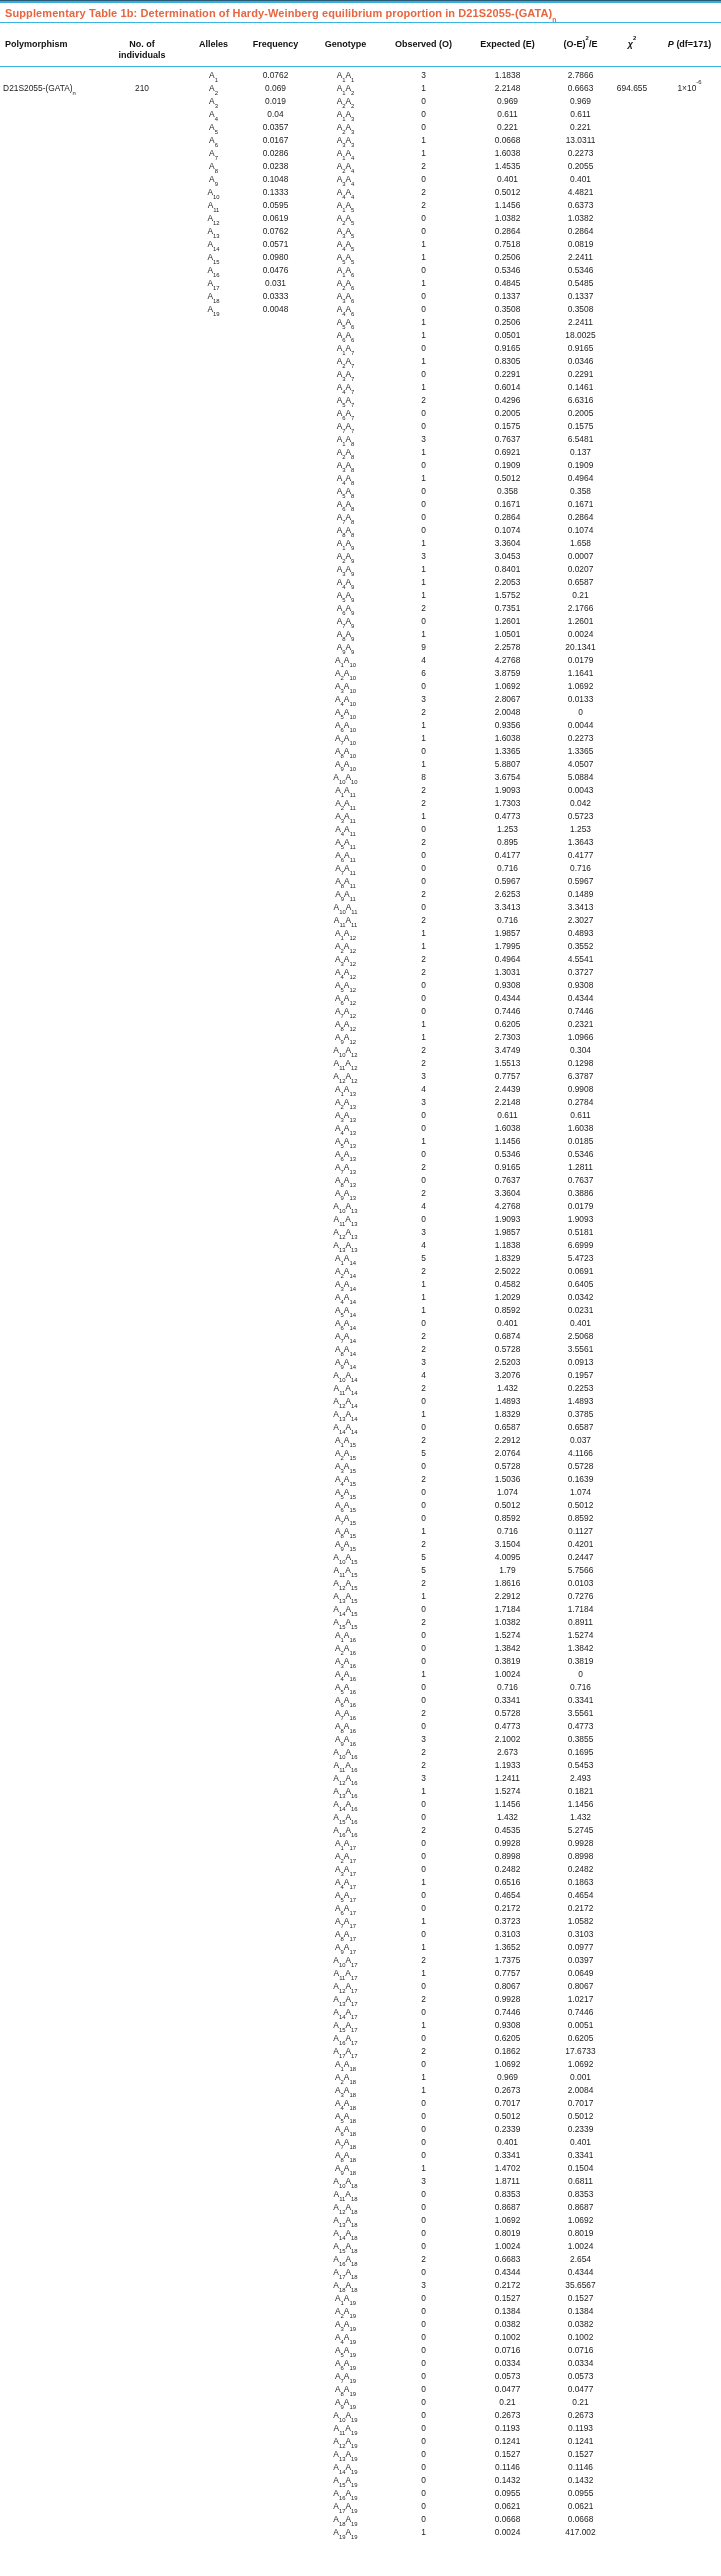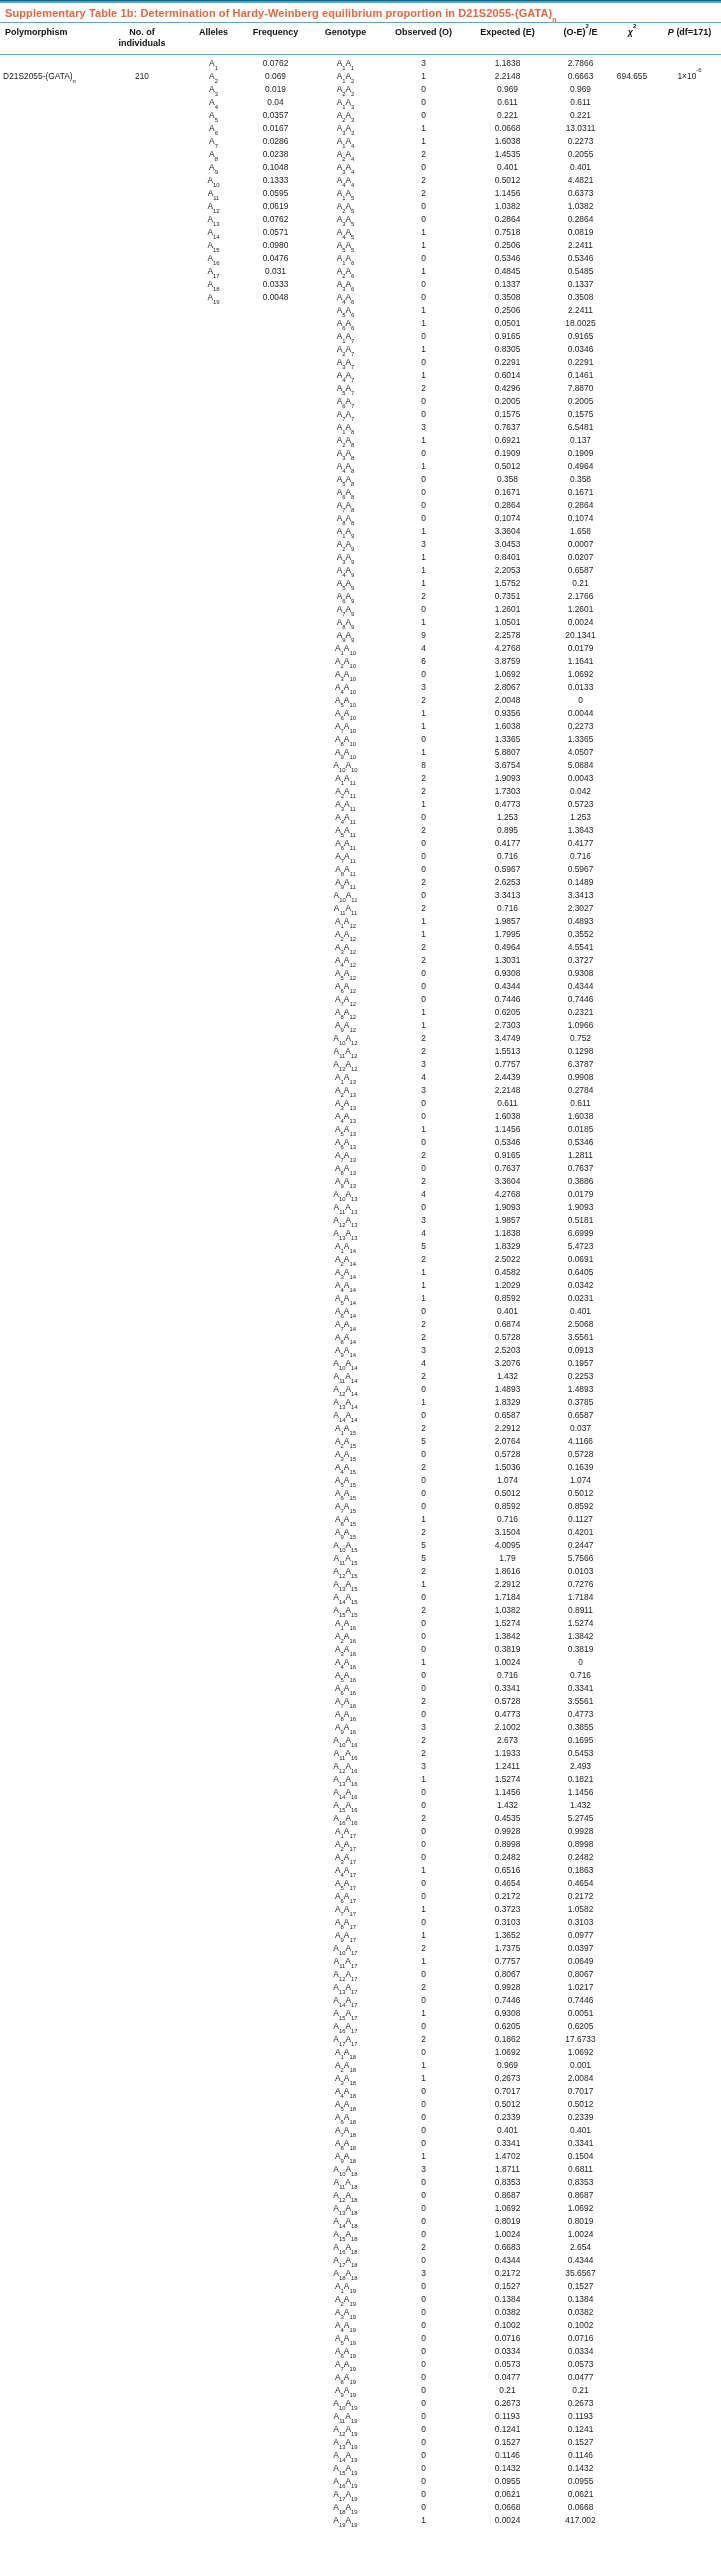--- a/index.html
+++ b/index.html
@@ -5,21 +5,21 @@
   html,body{margin:0;padding:0;background:#ffffff;}
   .page{position:relative;width:721px;height:2576px;background:#fff;overflow:hidden;
         font-family:"Liberation Sans","DejaVu Sans",sans-serif;color:#1c1c1c;}
   .rule{width:100%;background:#3ab5e2;height:1.2px;}
   .rule-top{height:3.1px;background:linear-gradient(to bottom,#2a5a74 0%,#2a5a74 40%,#35aede 40%,#35aede 100%);}
   .rule-bottom{position:absolute;left:0;top:2569px;height:1.9px;background:#2fa6da;}
   .title{padding:3.7px 5px 3.1px 5px;font-size:11px;font-weight:bold;color:#e7663f;letter-spacing:0.1px;}
   .title sub{font-size:6.8px;position:relative;bottom:-1.9px;line-height:0;}
   .grid{display:grid;grid-template-columns:103px 78px 65px 59px 81px 75px 93px 53px 50px 65px;}
   .header{font-weight:bold;font-size:9px;padding:3.7px 0 4.4px 0;color:#111;}
-  .hcell{text-align:center;line-height:11.2px;}
+  .hcell{text-align:center;line-height:11.2px;margin-top:12px;}
   .hcell.c1{text-align:left;padding-left:5px;}
   .hcell.c2 .wrapbox{display:block;max-width:53px;margin:0 auto;}
   .tbody{font-size:8.4px;grid-auto-rows:13px;padding-top:1.9px;}
   .row{display:contents;}
   .cell{height:13px;line-height:13px;text-align:center;white-space:nowrap;}
   .cell.c1{text-align:left;padding-left:3.1px;}
   sub{font-size:5.9px;line-height:0;position:relative;bottom:-1.9px;}
   sup{font-size:5.9px;line-height:0;position:relative;top:-2.5px;}
   .it{font-style:italic;}
 </style>
@@ -64,21 +64,21 @@
       <div class="row"><div class="cell c1"></div><div class="cell c2"></div><div class="cell c3">A<sub>16</sub></div><div class="cell c4">0.0476</div><div class="cell c5">A<sub>1</sub>A<sub>6</sub></div><div class="cell c6">0</div><div class="cell c7">0.5346</div><div class="cell c8">0.5346</div><div class="cell c9"></div><div class="cell c10"></div></div>
       <div class="row"><div class="cell c1"></div><div class="cell c2"></div><div class="cell c3">A<sub>17</sub></div><div class="cell c4">0.031</div><div class="cell c5">A<sub>2</sub>A<sub>6</sub></div><div class="cell c6">1</div><div class="cell c7">0.4845</div><div class="cell c8">0.5485</div><div class="cell c9"></div><div class="cell c10"></div></div>
       <div class="row"><div class="cell c1"></div><div class="cell c2"></div><div class="cell c3">A<sub>18</sub></div><div class="cell c4">0.0333</div><div class="cell c5">A<sub>3</sub>A<sub>6</sub></div><div class="cell c6">0</div><div class="cell c7">0.1337</div><div class="cell c8">0.1337</div><div class="cell c9"></div><div class="cell c10"></div></div>
       <div class="row"><div class="cell c1"></div><div class="cell c2"></div><div class="cell c3">A<sub>19</sub></div><div class="cell c4">0.0048</div><div class="cell c5">A<sub>4</sub>A<sub>6</sub></div><div class="cell c6">0</div><div class="cell c7">0.3508</div><div class="cell c8">0.3508</div><div class="cell c9"></div><div class="cell c10"></div></div>
       <div class="row"><div class="cell c1"></div><div class="cell c2"></div><div class="cell c3"></div><div class="cell c4"></div><div class="cell c5">A<sub>5</sub>A<sub>6</sub></div><div class="cell c6">1</div><div class="cell c7">0.2506</div><div class="cell c8">2.2411</div><div class="cell c9"></div><div class="cell c10"></div></div>
       <div class="row"><div class="cell c1"></div><div class="cell c2"></div><div class="cell c3"></div><div class="cell c4"></div><div class="cell c5">A<sub>6</sub>A<sub>6</sub></div><div class="cell c6">1</div><div class="cell c7">0.0501</div><div class="cell c8">18.0025</div><div class="cell c9"></div><div class="cell c10"></div></div>
       <div class="row"><div class="cell c1"></div><div class="cell c2"></div><div class="cell c3"></div><div class="cell c4"></div><div class="cell c5">A<sub>1</sub>A<sub>7</sub></div><div class="cell c6">0</div><div class="cell c7">0.9165</div><div class="cell c8">0.9165</div><div class="cell c9"></div><div class="cell c10"></div></div>
       <div class="row"><div class="cell c1"></div><div class="cell c2"></div><div class="cell c3"></div><div class="cell c4"></div><div class="cell c5">A<sub>2</sub>A<sub>7</sub></div><div class="cell c6">1</div><div class="cell c7">0.8305</div><div class="cell c8">0.0346</div><div class="cell c9"></div><div class="cell c10"></div></div>
       <div class="row"><div class="cell c1"></div><div class="cell c2"></div><div class="cell c3"></div><div class="cell c4"></div><div class="cell c5">A<sub>3</sub>A<sub>7</sub></div><div class="cell c6">0</div><div class="cell c7">0.2291</div><div class="cell c8">0.2291</div><div class="cell c9"></div><div class="cell c10"></div></div>
       <div class="row"><div class="cell c1"></div><div class="cell c2"></div><div class="cell c3"></div><div class="cell c4"></div><div class="cell c5">A<sub>4</sub>A<sub>7</sub></div><div class="cell c6">1</div><div class="cell c7">0.6014</div><div class="cell c8">0.1461</div><div class="cell c9"></div><div class="cell c10"></div></div>
-      <div class="row"><div class="cell c1"></div><div class="cell c2"></div><div class="cell c3"></div><div class="cell c4"></div><div class="cell c5">A<sub>5</sub>A<sub>7</sub></div><div class="cell c6">2</div><div class="cell c7">0.4296</div><div class="cell c8">7.8870</div><div class="cell c9"></div><div class="cell c10"></div></div>
+      <div class="row"><div class="cell c1"></div><div class="cell c2"></div><div class="cell c3"></div><div class="cell c4"></div><div class="cell c5">A<sub>5</sub>A<sub>7</sub></div><div class="cell c6">2</div><div class="cell c7">0.4296</div><div class="cell c8">6.6316</div><div class="cell c9"></div><div class="cell c10"></div></div>
       <div class="row"><div class="cell c1"></div><div class="cell c2"></div><div class="cell c3"></div><div class="cell c4"></div><div class="cell c5">A<sub>6</sub>A<sub>7</sub></div><div class="cell c6">0</div><div class="cell c7">0.2005</div><div class="cell c8">0.2005</div><div class="cell c9"></div><div class="cell c10"></div></div>
       <div class="row"><div class="cell c1"></div><div class="cell c2"></div><div class="cell c3"></div><div class="cell c4"></div><div class="cell c5">A<sub>7</sub>A<sub>7</sub></div><div class="cell c6">0</div><div class="cell c7">0.1575</div><div class="cell c8">0.1575</div><div class="cell c9"></div><div class="cell c10"></div></div>
       <div class="row"><div class="cell c1"></div><div class="cell c2"></div><div class="cell c3"></div><div class="cell c4"></div><div class="cell c5">A<sub>1</sub>A<sub>8</sub></div><div class="cell c6">3</div><div class="cell c7">0.7637</div><div class="cell c8">6.5481</div><div class="cell c9"></div><div class="cell c10"></div></div>
       <div class="row"><div class="cell c1"></div><div class="cell c2"></div><div class="cell c3"></div><div class="cell c4"></div><div class="cell c5">A<sub>2</sub>A<sub>8</sub></div><div class="cell c6">1</div><div class="cell c7">0.6921</div><div class="cell c8">0.137</div><div class="cell c9"></div><div class="cell c10"></div></div>
       <div class="row"><div class="cell c1"></div><div class="cell c2"></div><div class="cell c3"></div><div class="cell c4"></div><div class="cell c5">A<sub>3</sub>A<sub>8</sub></div><div class="cell c6">0</div><div class="cell c7">0.1909</div><div class="cell c8">0.1909</div><div class="cell c9"></div><div class="cell c10"></div></div>
       <div class="row"><div class="cell c1"></div><div class="cell c2"></div><div class="cell c3"></div><div class="cell c4"></div><div class="cell c5">A<sub>4</sub>A<sub>8</sub></div><div class="cell c6">1</div><div class="cell c7">0.5012</div><div class="cell c8">0.4964</div><div class="cell c9"></div><div class="cell c10"></div></div>
       <div class="row"><div class="cell c1"></div><div class="cell c2"></div><div class="cell c3"></div><div class="cell c4"></div><div class="cell c5">A<sub>5</sub>A<sub>8</sub></div><div class="cell c6">0</div><div class="cell c7">0.358</div><div class="cell c8">0.358</div><div class="cell c9"></div><div class="cell c10"></div></div>
       <div class="row"><div class="cell c1"></div><div class="cell c2"></div><div class="cell c3"></div><div class="cell c4"></div><div class="cell c5">A<sub>6</sub>A<sub>8</sub></div><div class="cell c6">0</div><div class="cell c7">0.1671</div><div class="cell c8">0.1671</div><div class="cell c9"></div><div class="cell c10"></div></div>
       <div class="row"><div class="cell c1"></div><div class="cell c2"></div><div class="cell c3"></div><div class="cell c4"></div><div class="cell c5">A<sub>7</sub>A<sub>8</sub></div><div class="cell c6">0</div><div class="cell c7">0.2864</div><div class="cell c8">0.2864</div><div class="cell c9"></div><div class="cell c10"></div></div>
       <div class="row"><div class="cell c1"></div><div class="cell c2"></div><div class="cell c3"></div><div class="cell c4"></div><div class="cell c5">A<sub>8</sub>A<sub>8</sub></div><div class="cell c6">0</div><div class="cell c7">0.1074</div><div class="cell c8">0.1074</div><div class="cell c9"></div><div class="cell c10"></div></div>
@@ -114,21 +114,21 @@
       <div class="row"><div class="cell c1"></div><div class="cell c2"></div><div class="cell c3"></div><div class="cell c4"></div><div class="cell c5">A<sub>11</sub>A<sub>11</sub></div><div class="cell c6">2</div><div class="cell c7">0.716</div><div class="cell c8">2.3027</div><div class="cell c9"></div><div class="cell c10"></div></div>
       <div class="row"><div class="cell c1"></div><div class="cell c2"></div><div class="cell c3"></div><div class="cell c4"></div><div class="cell c5">A<sub>1</sub>A<sub>12</sub></div><div class="cell c6">1</div><div class="cell c7">1.9857</div><div class="cell c8">0.4893</div><div class="cell c9"></div><div class="cell c10"></div></div>
       <div class="row"><div class="cell c1"></div><div class="cell c2"></div><div class="cell c3"></div><div class="cell c4"></div><div class="cell c5">A<sub>2</sub>A<sub>12</sub></div><div class="cell c6">1</div><div class="cell c7">1.7995</div><div class="cell c8">0.3552</div><div class="cell c9"></div><div class="cell c10"></div></div>
       <div class="row"><div class="cell c1"></div><div class="cell c2"></div><div class="cell c3"></div><div class="cell c4"></div><div class="cell c5">A<sub>3</sub>A<sub>12</sub></div><div class="cell c6">2</div><div class="cell c7">0.4964</div><div class="cell c8">4.5541</div><div class="cell c9"></div><div class="cell c10"></div></div>
       <div class="row"><div class="cell c1"></div><div class="cell c2"></div><div class="cell c3"></div><div class="cell c4"></div><div class="cell c5">A<sub>4</sub>A<sub>12</sub></div><div class="cell c6">2</div><div class="cell c7">1.3031</div><div class="cell c8">0.3727</div><div class="cell c9"></div><div class="cell c10"></div></div>
       <div class="row"><div class="cell c1"></div><div class="cell c2"></div><div class="cell c3"></div><div class="cell c4"></div><div class="cell c5">A<sub>5</sub>A<sub>12</sub></div><div class="cell c6">0</div><div class="cell c7">0.9308</div><div class="cell c8">0.9308</div><div class="cell c9"></div><div class="cell c10"></div></div>
       <div class="row"><div class="cell c1"></div><div class="cell c2"></div><div class="cell c3"></div><div class="cell c4"></div><div class="cell c5">A<sub>6</sub>A<sub>12</sub></div><div class="cell c6">0</div><div class="cell c7">0.4344</div><div class="cell c8">0.4344</div><div class="cell c9"></div><div class="cell c10"></div></div>
       <div class="row"><div class="cell c1"></div><div class="cell c2"></div><div class="cell c3"></div><div class="cell c4"></div><div class="cell c5">A<sub>7</sub>A<sub>12</sub></div><div class="cell c6">0</div><div class="cell c7">0.7446</div><div class="cell c8">0.7446</div><div class="cell c9"></div><div class="cell c10"></div></div>
       <div class="row"><div class="cell c1"></div><div class="cell c2"></div><div class="cell c3"></div><div class="cell c4"></div><div class="cell c5">A<sub>8</sub>A<sub>12</sub></div><div class="cell c6">1</div><div class="cell c7">0.6205</div><div class="cell c8">0.2321</div><div class="cell c9"></div><div class="cell c10"></div></div>
       <div class="row"><div class="cell c1"></div><div class="cell c2"></div><div class="cell c3"></div><div class="cell c4"></div><div class="cell c5">A<sub>9</sub>A<sub>12</sub></div><div class="cell c6">1</div><div class="cell c7">2.7303</div><div class="cell c8">1.0966</div><div class="cell c9"></div><div class="cell c10"></div></div>
-      <div class="row"><div class="cell c1"></div><div class="cell c2"></div><div class="cell c3"></div><div class="cell c4"></div><div class="cell c5">A<sub>10</sub>A<sub>12</sub></div><div class="cell c6">2</div><div class="cell c7">3.4749</div><div class="cell c8">0.752</div><div class="cell c9"></div><div class="cell c10"></div></div>
+      <div class="row"><div class="cell c1"></div><div class="cell c2"></div><div class="cell c3"></div><div class="cell c4"></div><div class="cell c5">A<sub>10</sub>A<sub>12</sub></div><div class="cell c6">2</div><div class="cell c7">3.4749</div><div class="cell c8">0.304</div><div class="cell c9"></div><div class="cell c10"></div></div>
       <div class="row"><div class="cell c1"></div><div class="cell c2"></div><div class="cell c3"></div><div class="cell c4"></div><div class="cell c5">A<sub>11</sub>A<sub>12</sub></div><div class="cell c6">2</div><div class="cell c7">1.5513</div><div class="cell c8">0.1298</div><div class="cell c9"></div><div class="cell c10"></div></div>
       <div class="row"><div class="cell c1"></div><div class="cell c2"></div><div class="cell c3"></div><div class="cell c4"></div><div class="cell c5">A<sub>12</sub>A<sub>12</sub></div><div class="cell c6">3</div><div class="cell c7">0.7757</div><div class="cell c8">6.3787</div><div class="cell c9"></div><div class="cell c10"></div></div>
       <div class="row"><div class="cell c1"></div><div class="cell c2"></div><div class="cell c3"></div><div class="cell c4"></div><div class="cell c5">A<sub>1</sub>A<sub>13</sub></div><div class="cell c6">4</div><div class="cell c7">2.4439</div><div class="cell c8">0.9908</div><div class="cell c9"></div><div class="cell c10"></div></div>
       <div class="row"><div class="cell c1"></div><div class="cell c2"></div><div class="cell c3"></div><div class="cell c4"></div><div class="cell c5">A<sub>2</sub>A<sub>13</sub></div><div class="cell c6">3</div><div class="cell c7">2.2148</div><div class="cell c8">0.2784</div><div class="cell c9"></div><div class="cell c10"></div></div>
       <div class="row"><div class="cell c1"></div><div class="cell c2"></div><div class="cell c3"></div><div class="cell c4"></div><div class="cell c5">A<sub>3</sub>A<sub>13</sub></div><div class="cell c6">0</div><div class="cell c7">0.611</div><div class="cell c8">0.611</div><div class="cell c9"></div><div class="cell c10"></div></div>
       <div class="row"><div class="cell c1"></div><div class="cell c2"></div><div class="cell c3"></div><div class="cell c4"></div><div class="cell c5">A<sub>4</sub>A<sub>13</sub></div><div class="cell c6">0</div><div class="cell c7">1.6038</div><div class="cell c8">1.6038</div><div class="cell c9"></div><div class="cell c10"></div></div>
       <div class="row"><div class="cell c1"></div><div class="cell c2"></div><div class="cell c3"></div><div class="cell c4"></div><div class="cell c5">A<sub>5</sub>A<sub>13</sub></div><div class="cell c6">1</div><div class="cell c7">1.1456</div><div class="cell c8">0.0185</div><div class="cell c9"></div><div class="cell c10"></div></div>
       <div class="row"><div class="cell c1"></div><div class="cell c2"></div><div class="cell c3"></div><div class="cell c4"></div><div class="cell c5">A<sub>6</sub>A<sub>13</sub></div><div class="cell c6">0</div><div class="cell c7">0.5346</div><div class="cell c8">0.5346</div><div class="cell c9"></div><div class="cell c10"></div></div>
       <div class="row"><div class="cell c1"></div><div class="cell c2"></div><div class="cell c3"></div><div class="cell c4"></div><div class="cell c5">A<sub>7</sub>A<sub>13</sub></div><div class="cell c6">2</div><div class="cell c7">0.9165</div><div class="cell c8">1.2811</div><div class="cell c9"></div><div class="cell c10"></div></div>
       <div class="row"><div class="cell c1"></div><div class="cell c2"></div><div class="cell c3"></div><div class="cell c4"></div><div class="cell c5">A<sub>8</sub>A<sub>13</sub></div><div class="cell c6">0</div><div class="cell c7">0.7637</div><div class="cell c8">0.7637</div><div class="cell c9"></div><div class="cell c10"></div></div>

